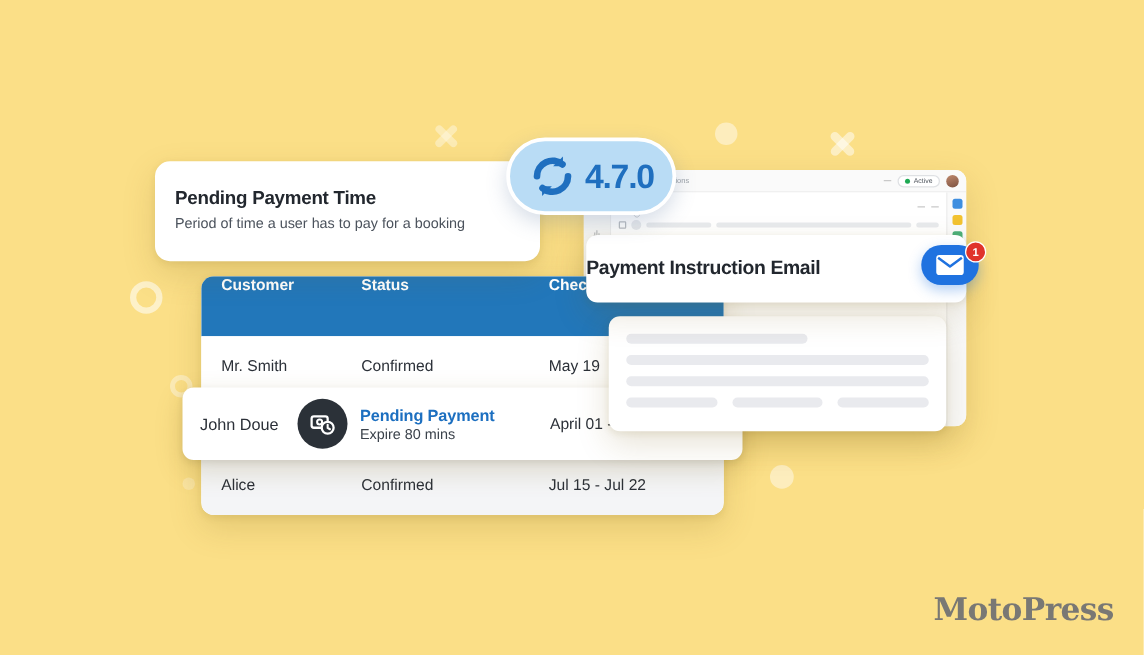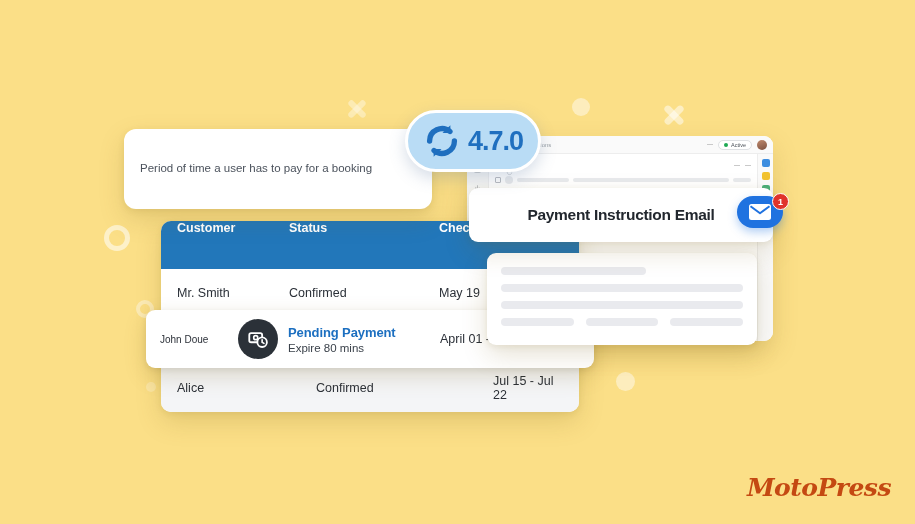--- a/index.html
+++ b/index.html
@@ -100,36 +100,36 @@
   }
   .col-customer { width: 112px; flex: 0 0 auto; }
   .col-status   { width: 150px; flex: 0 0 auto; }
   .col-checkin  { flex: 1 1 auto; }
   .trow {
     height: 48px; display: flex; align-items: center;
     padding: 0 16px; font-size: 12.5px; color: #2b3038;
     border-bottom: 1px solid #eceef1;
     background: #fff;
   }
-  .trow.alt { background: #f4f5f7; border-bottom: none; gap: 27px; }
+  .trow.alt { background: #f4f5f7; border-bottom: none; }
   .trow.tall { height: 47px; }
 
   
   #pending-row {
     left: 146px; top: 310px;
     width: 448px; height: 58px;
     border-radius: 9px;
     display: flex; align-items: center;
     padding: 0 14px;
     z-index: 30;
     box-shadow: 0 8px 22px rgba(120,95,20,0.20), 0 2px 6px rgba(0,0,0,0.08);
   }
   #pending-customer {
     width: 78px; flex: 0 0 auto;
-    font-size: 10px; color: #2b3038;
+    font-size: 13px; color: #2b3038;
   }
   #pending-icon {
     flex: 0 0 auto;
     width: 40px; height: 40px; border-radius: 50%;
     background: #2b3138;
     display: flex; align-items: center; justify-content: center;
     margin-right: 10px;
   }
   #pending-status { width: 152px; flex: 0 0 auto; }
   .pending-label {
@@ -200,21 +200,21 @@
     padding-top: 5px;
     display: flex; flex-direction: column; align-items: center; gap: 5px;
   }
   .app-sq { width: 8px; height: 8px; border-radius: 2px; }
 
   
   #email-title-card {
     left: 469px; top: 188px;
     width: 304px; height: 54px;
     border-radius: 9px;
-    display: flex; align-items: center; justify-content: center;
+    display: flex; align-items: center; justify-content: flex-start;
     z-index: 50;
   }
   #email-title {
     font-size: 15.5px; font-weight: bold; color: #22272e;
     letter-spacing: -0.3px;
   }
 
   
   #email-body-card {
     left: 487px; top: 253px;
@@ -266,22 +266,22 @@
   }
   #version-text {
     font-size: 27px; font-weight: bold; color: #1f6fbf;
     letter-spacing: -1px;
   }
 
   
   #logo {
     position: absolute; right: 24px; bottom: 22px;
     font-family: "DejaVu Serif", serif;
-    font-style: italic; font-weight: bold;
-    font-size: 25px; color: #c2410c;
+    font-weight: bold;
+    font-size: 25px; color: #737373;
     letter-spacing: -0.5px;
     opacity: .95;
     z-index: 80;
   }
 </style>
 </head>
 <body>
 
 <div id="stage">
 
@@ -422,20 +422,21 @@
       <svg viewBox="0 0 24 18" width="24" height="18">
         <rect x="1" y="1" width="22" height="16" rx="2.5" fill="#ffffff"></rect>
         <path d="M2.5 3.2 12 10.2 21.5 3.2" fill="none" stroke="#1f72e0" stroke-width="2" stroke-linejoin="round"></path>
       </svg>
     </div>
     <div id="envelope-count">1</div>
   </div>
 
   <div id="settings-card" class="card">
     <div id="settings-text">
+      <div class="settings-title">Pending Payment Time</div>
       <div class="settings-desc">Period of time a user has to pay for a booking</div>
     </div>
   </div>
 
   <div id="version-badge">
     <span style="display:flex;">
       <svg viewBox="0 0 30 30" width="38" height="38">
         <path d="M5.2 15a9.8 9.8 0 0 1 16.1-7.5" fill="none" stroke="#1f6fbf" stroke-width="4.2" stroke-linecap="round"></path>
         <path d="M24.8 15a9.8 9.8 0 0 1-16.1 7.5" fill="none" stroke="#1f6fbf" stroke-width="4.2" stroke-linecap="round"></path>
         <path d="M21.6 2.5v6.2h-6.2z" fill="#1f6fbf"></path>

